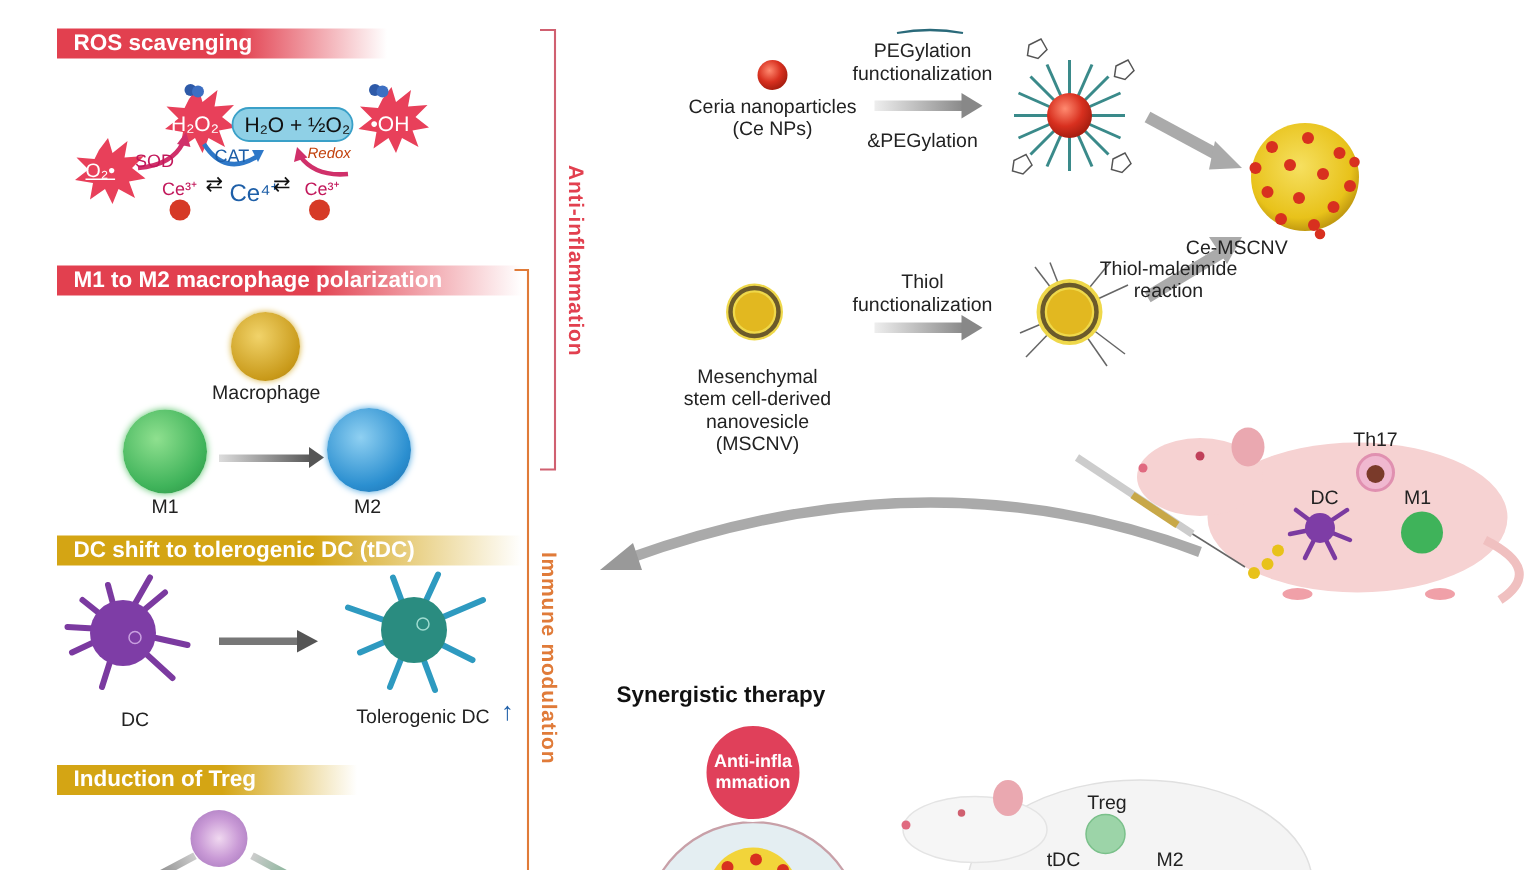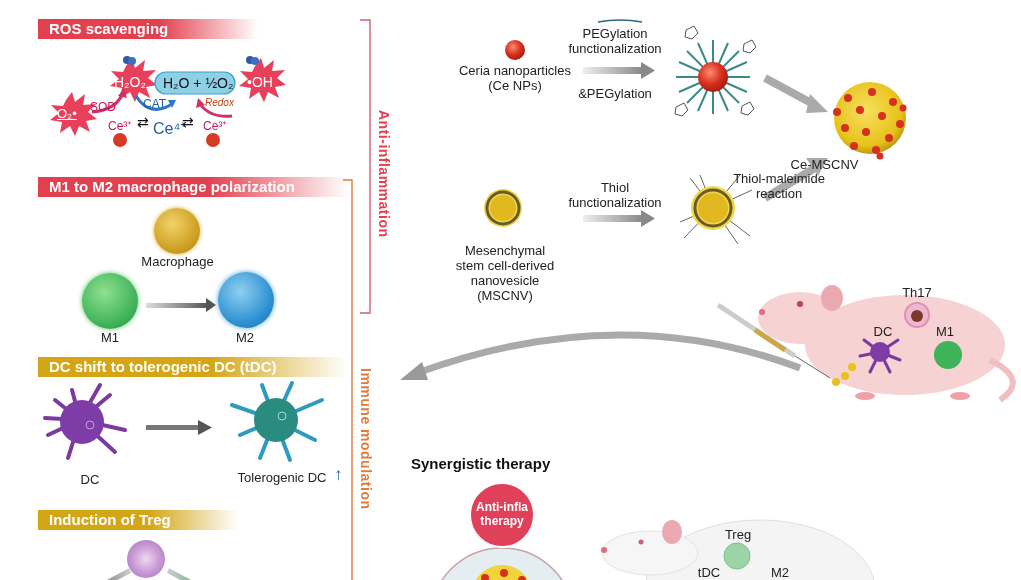--- a/index.html
+++ b/index.html
@@ -277,16 +277,16 @@
   <circle cx="502" cy="515" r="32" fill="#e0405a" stroke="#fff" stroke-width="2"></circle>
 
   <ellipse cx="760" cy="590" rx="115" ry="70" fill="#f4f4f4" stroke="#e0e0e0"></ellipse>
   <ellipse cx="650" cy="553" rx="48" ry="22" fill="#f6f6f6" stroke="#e4e4e4"></ellipse>
   <ellipse cx="672" cy="532" rx="10" ry="12" fill="#eaa8b0"></ellipse>
   <circle cx="641" cy="542" r="2.5" fill="#d06070"></circle>
   <circle cx="604" cy="550" r="3" fill="#e06a80"></circle>
   <circle cx="737" cy="556" r="13" fill="#9cd4a8" stroke="#7ac08a"></circle>
 </svg>
 <div class="abs" style="left:470px;top:500px;width:64px;text-align:center;color:#fff;font-weight:bold;font-size:12px;line-height:14px;white-space:pre-line;">Anti-infla
-therapy</div>
+mmation</div>
 <div class="lbl" style="left:720px;top:527px;width:36px;text-align:center;">Treg</div>
 <div class="lbl" style="left:694px;top:565px;width:30px;">tDC</div>
 <div class="lbl" style="left:765px;top:565px;width:30px;">M2</div>
 
 </body></html>

